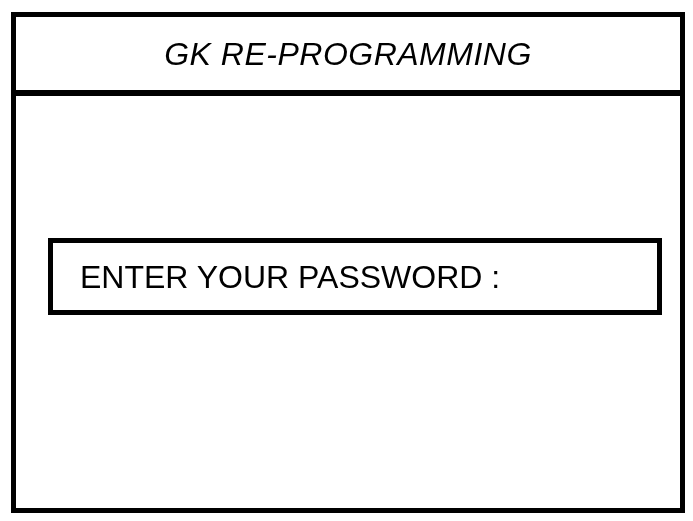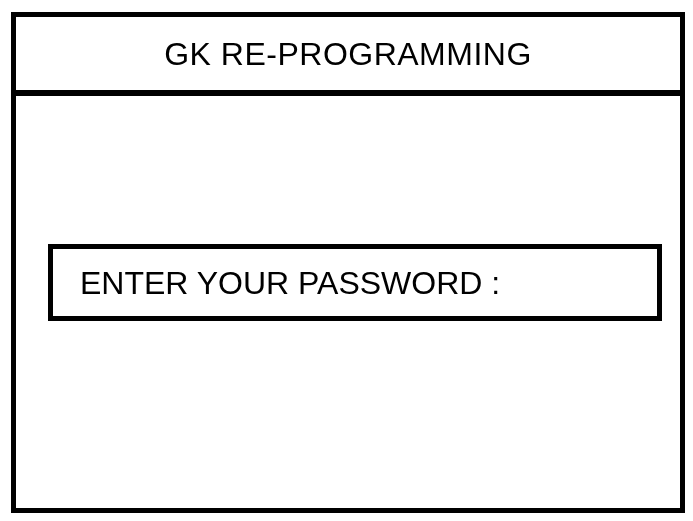--- a/index.html
+++ b/index.html
@@ -31,25 +31,25 @@
     border-bottom: 6px solid #000000;
     display: flex;
     align-items: center;
     justify-content: center;
   }
   .title-text {
     font-size: 32px;
     line-height: 1;
     letter-spacing: 0.5px;
     white-space: nowrap;
+    font-style: italic;
   }
   .content {
     position: relative;
     height: 412px; 
-    margin-top: 6px;
   }
   .password-box {
     position: absolute;
     left: 32px;
     top: 142px;
     width: 614px;
     height: 77px;
     box-sizing: border-box;
     border: 5px solid #000000;
     background: #ffffff;

